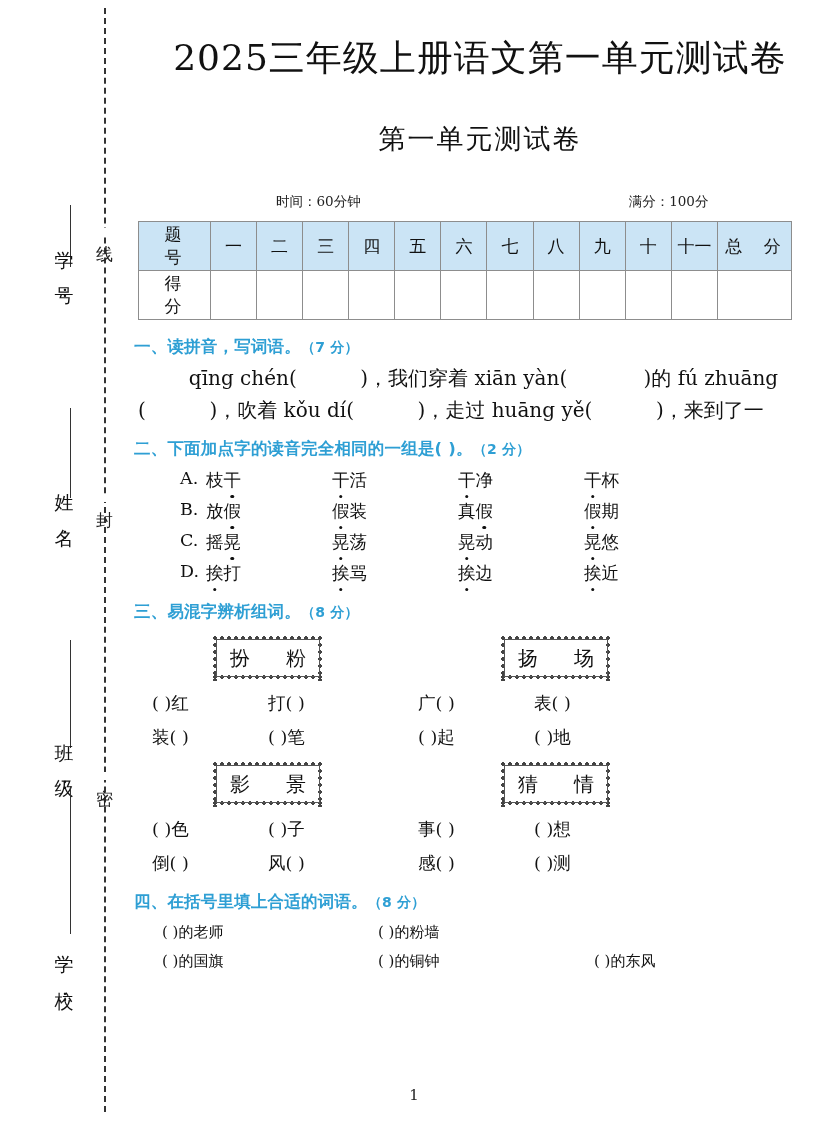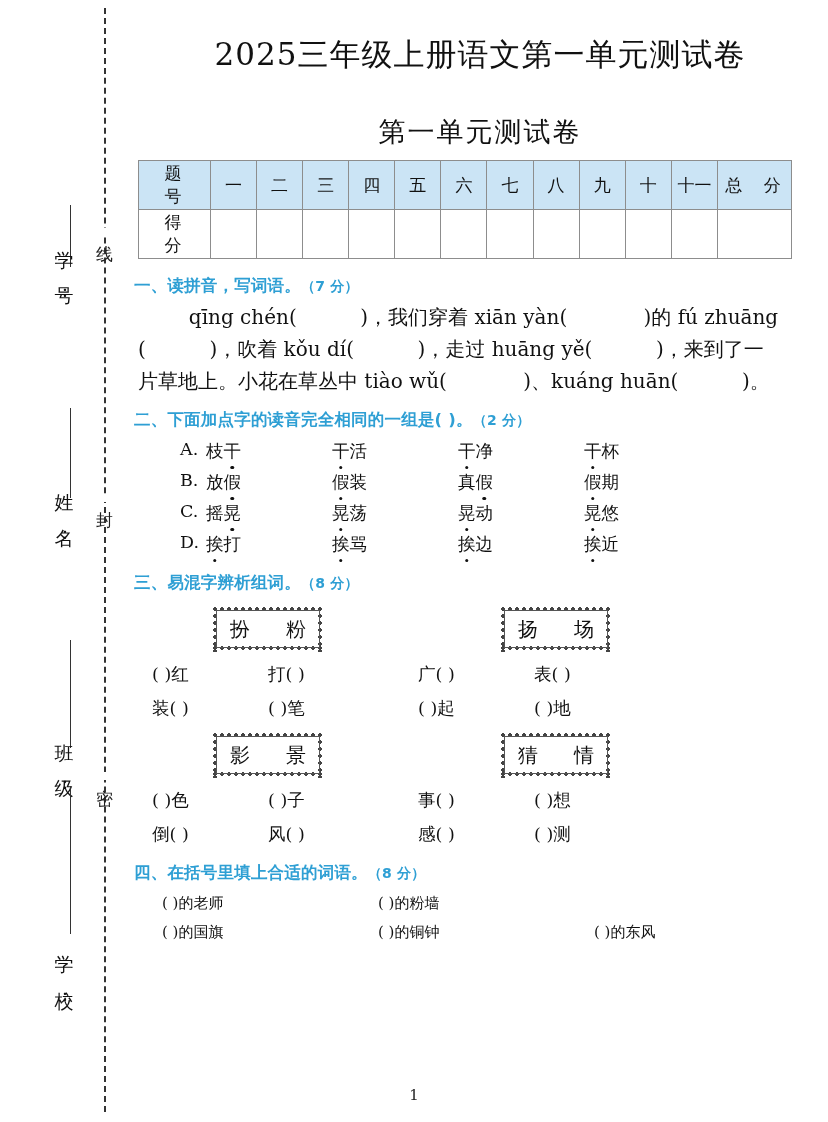--- a/index.html
+++ b/index.html
@@ -61,21 +61,21 @@
   
   #content {
     position: absolute;
     left: 132px; top: 0;
     width: 696px; height: 1122px;
   }
 
   #paper-title {
     margin-top: 34px;
     text-align: center;
-    font-size: 31px;
+    font-size: 36px;
     letter-spacing: 1px;
     color: #111;
     font-family: "DejaVu Serif", "Liberation Serif", serif;
   }
   #paper-subtitle {
     margin-top: 38px;
     text-align: center;
     font-size: 27px;
     letter-spacing: 2px;
     color: #111;
@@ -248,20 +248,24 @@
 
   <div class="vrule" style="top:786px; height:148px;"></div>
   <div class="vfield" style="top:940px;">学 校:</div>
 </div>
 
 <div id="content">
 
   <div id="paper-title">2025三年级上册语文第一单元测试卷</div>
   <div id="paper-subtitle">第一单元测试卷</div>
 
+  <div id="exam-meta">
+    <span class="meta-time">时间：60分钟</span>
+    <span class="meta-score">满分：100分</span>
+  </div>
 
   <table id="score-table">
     <tbody>
       <tr class="head">
         <td class="label-cell">题 号</td>
         <td>一</td>
         <td>二</td>
         <td>三</td>
         <td>四</td>
         <td>五</td>
@@ -290,21 +294,20 @@
       </tr>
     </tbody>
   </table>
 
   <div class="q-head">
     <span>一、读拼音，写词语。</span><span class="pts">（7 分）</span>
   </div>
   <div class="q-body">
     <div class="pinyin-line">        qīng chén(          )，我们穿着 xiān yàn(            )的 fú zhuāng</div>
     <div class="pinyin-line">(          )，吹着 kǒu dí(          )，走过 huāng yě(          )，来到了一</div>
-    <div class="pinyin-line">片草地上。小花在草丛中 tiào wǔ(            )、kuáng huān(          )。</div>
   </div>
 
   <div class="q-head">
     <span>二、下面加点字的读音完全相同的一组是(       )。</span><span class="pts">（2 分）</span>
   </div>
   <div class="q-body">
     <div class="opt-row">
       <span class="opt-lbl">A.</span>
       <span class="opt-item"><span>枝</span><span class="dotc">干</span><span></span></span>
       <span class="opt-item"><span></span><span class="dotc">干</span><span>活</span></span>

